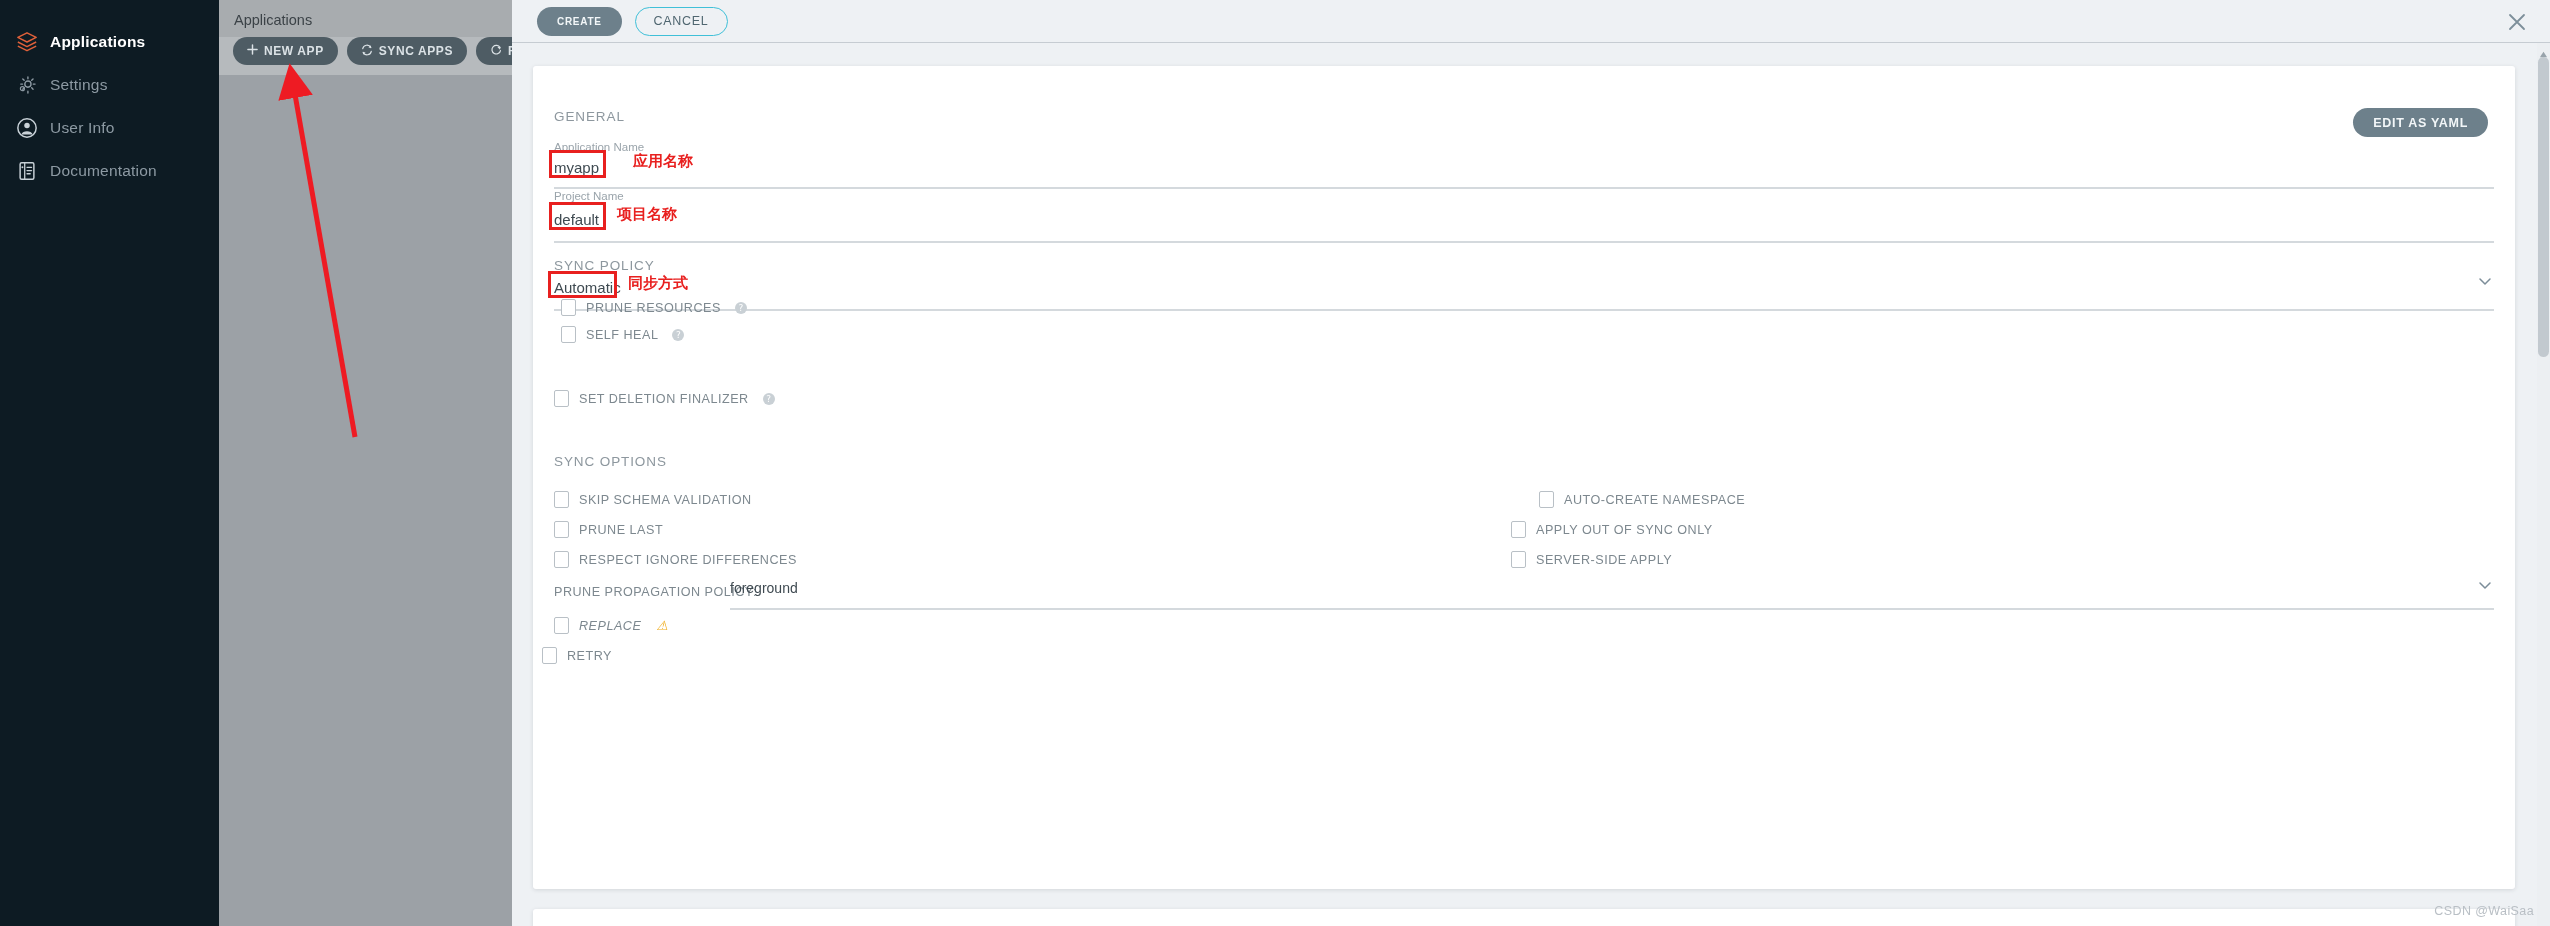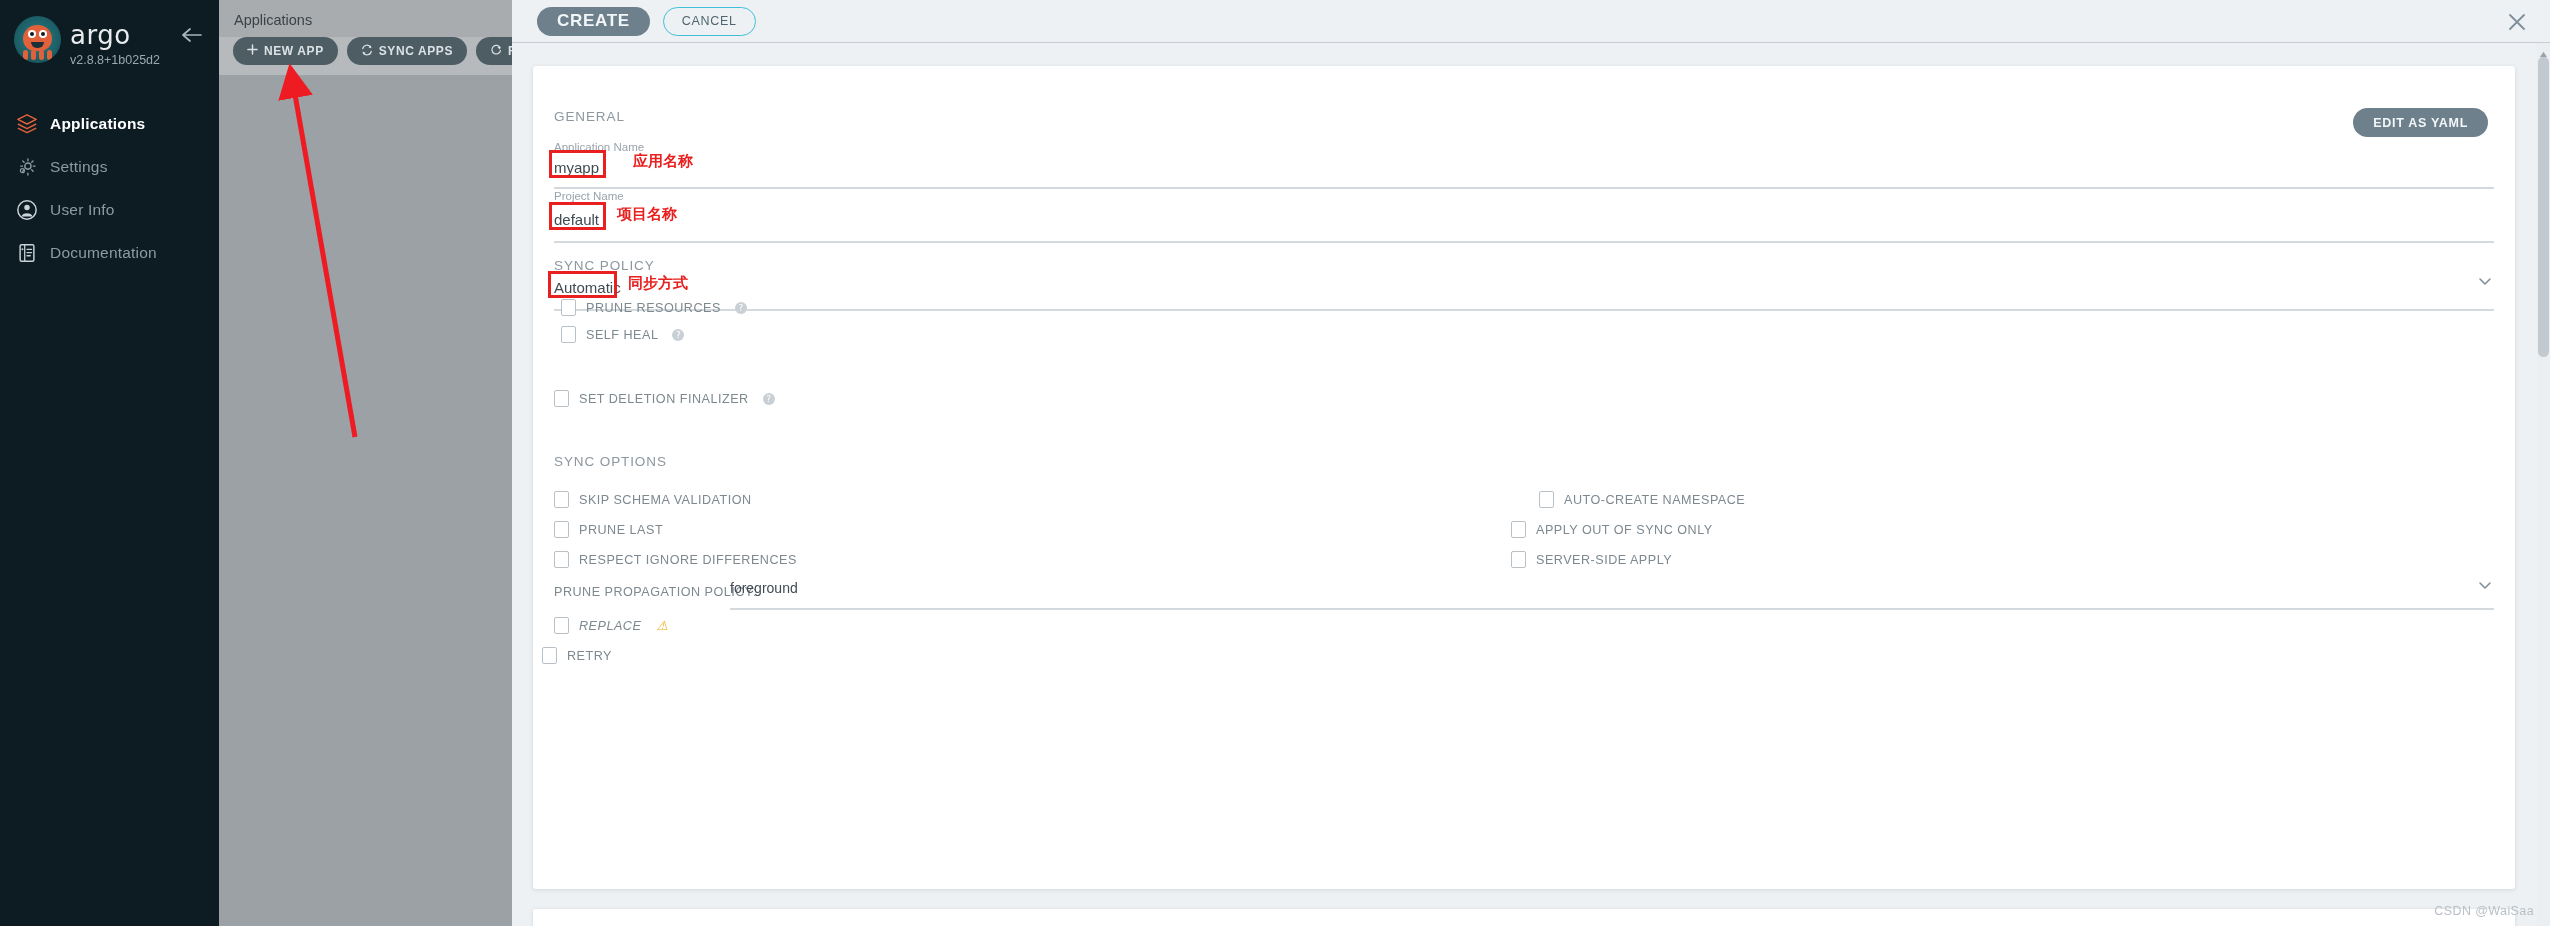--- a/index.html
+++ b/index.html
@@ -113,21 +113,21 @@
   .ov-header {
     position: relative; height: 43px;
     border-bottom: 1px solid #c6ccd2;
     display: flex; align-items: center;
   }
   .btn-create {
     margin-left: 25px;
     background: #6d808b; color: #f2f6f8;
     border: none; border-radius: 17px;
     height: 29px; padding: 0 20px;
-    font-size: 17px; font-weight: bold; letter-spacing: .7px;
+    font-size: 10px; font-weight: bold; letter-spacing: .7px;
     cursor: pointer; font-family: "Liberation Sans", sans-serif;
   }
   .btn-cancel {
     margin-left: 13px;
     background: transparent; color: #4f6670;
     border: 1.6px solid #3fc0d8; border-radius: 17px;
     height: 29px; padding: 0 18px;
     font-size: 12.5px; font-weight: normal; letter-spacing: .7px;
     cursor: pointer; font-family: "Liberation Sans", sans-serif;
   }
@@ -231,41 +231,20 @@
     color: #b9bfc5; font-size: 12.5px;
     z-index: 40; letter-spacing: .4px;
   }
 </style>
 </head>
 <body>
 
 <div id="root">
 
   <div class="sidebar">
-    <div class="sb-brand">
-      <div class="sb-logo-mark">
-        <div class="octo-head"></div>
-        <div class="eye l"></div>
-          <div class="eye r"></div>
-        <div class="pupil l"></div>
-          <div class="pupil r"></div>
-        <div class="mouth"></div>
-        <div class="arm" style="left:9px;"></div>
-        <div class="arm" style="left:17px;"></div>
-        <div class="arm" style="left:25px;"></div>
-        <div class="arm" style="left:33px;"></div>
-      </div>
-      <div class="sb-wordmark">argo</div>
-      <div class="sb-version">v2.8.8+1b025d2</div>
-      <div class="sb-collapse">
-        <svg width="22" height="18" viewBox="0 0 22 18">
-          <path d="M9 3 L2 9 L9 15 M2 9 L20 9" stroke="#a9b4bb" stroke-width="1.7" fill="none" stroke-linecap="round" stroke-linejoin="round"></path>
-        </svg>
-      </div>
-    </div>
 
     <div class="sb-nav">
       <div class="sb-item active">
         <span class="sb-ico">
           <svg width="22" height="22" viewBox="0 0 24 24">
             <path d="M12 2 L22 7 L12 12 L2 7 Z" fill="none" stroke="#e0613a" stroke-width="1.6" stroke-linejoin="round"></path>
             <path d="M2 12 L12 17 L22 12" fill="none" stroke="#e0613a" stroke-width="1.6" stroke-linejoin="round"></path>
             <path d="M2 16.5 L12 21.5 L22 16.5" fill="none" stroke="#e0613a" stroke-width="1.6" stroke-linejoin="round"></path>
           </svg>
         </span>

